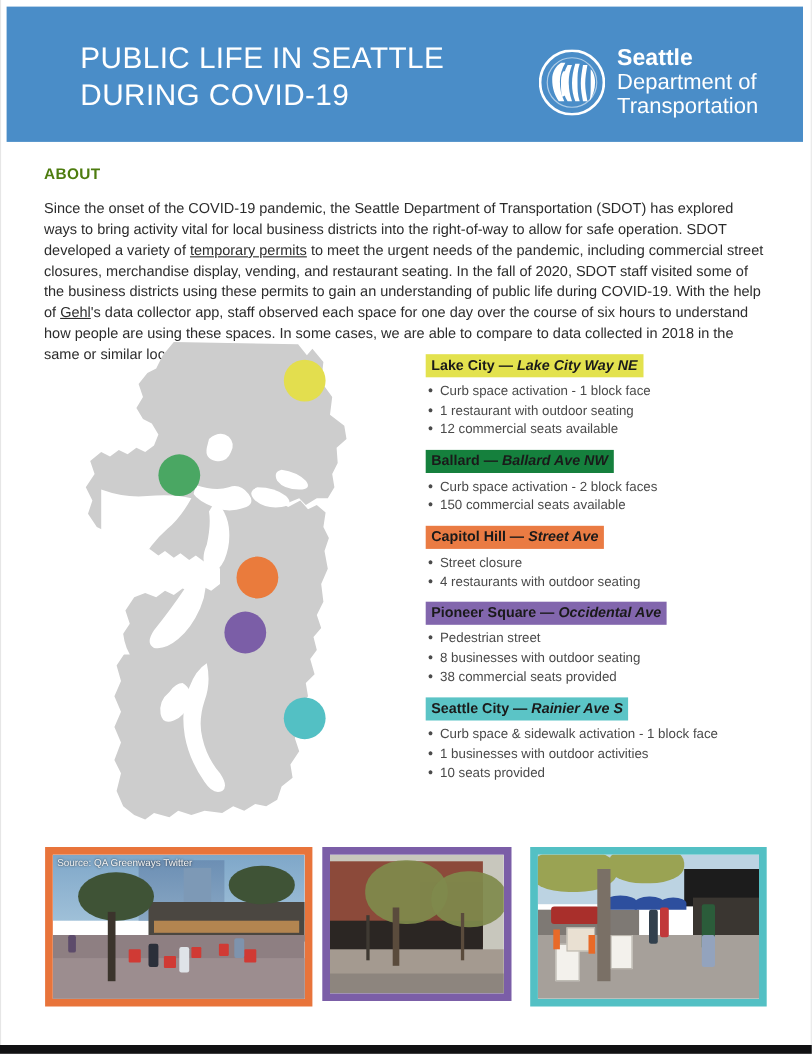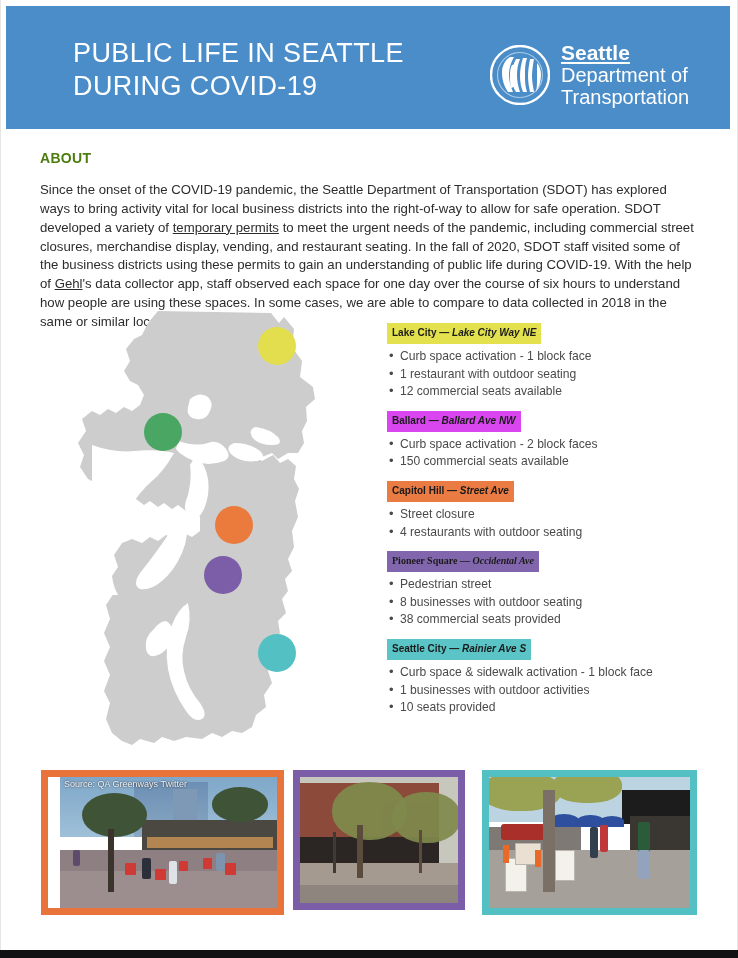--- a/index.html
+++ b/index.html
@@ -59,21 +59,20 @@
     flex: 0 0 60px;
   }
   #logo-text {
     color: #ffffff;
     line-height: 22px;
   }
   .logo-line1 {
     font-size: 21px;
     font-weight: bold;
     display: block;
-    text-decoration: underline;
   }
   .logo-line2, .logo-line3 {
     font-size: 20px;
     font-weight: normal;
     display: block;
   }
 
   
   #about-heading {
     position: absolute;
@@ -114,21 +113,21 @@
   #legend {
     position: absolute;
     left: 387px;
     top: 322px;
     width: 320px;
   }
   .legend-group { margin-bottom: 9px; }
   .legend-badge {
     display: inline-block;
     padding: 2px 5px 3px 5px;
-    font-size: 10px;
+    font-size: 13px;
     color: #1a1a1a;
     line-height: 16px;
     white-space: nowrap;
   }
   .legend-badge .nbh { font-weight: bold; }
   .legend-badge .dash { font-weight: bold; }
   .legend-badge .street { font-style: italic; font-weight: bold; }
   .legend-items {
     list-style: none;
     margin: 4px 0 0 0;
@@ -363,56 +362,56 @@
     <div class="legend-group">
       <div class="legend-badge" style="background: rgb(227, 226, 78);"><span class="nbh">Lake City</span> <span class="dash">—</span> <span class="street">Lake City Way NE</span></div>
       <ul class="legend-items">
         <li>Curb space activation - 1 block face</li>
         <li>1 restaurant with outdoor seating</li>
         <li>12 commercial seats available</li>
       </ul>
     </div>
 
     <div class="legend-group">
-      <div class="legend-badge" style="background: #d946ef; text-align: center;"><span class="nbh">Ballard</span> <span class="dash">—</span> <span class="street">Ballard Ave NW</span></div>
+      <div class="legend-badge" style="background: #15803d; text-align: center;"><span class="nbh">Ballard</span> <span class="dash">—</span> <span class="street">Ballard Ave NW</span></div>
       <ul class="legend-items">
         <li>Curb space activation - 2 block faces</li>
         <li>150 commercial seats available</li>
       </ul>
     </div>
 
     <div class="legend-group">
       <div class="legend-badge" style="background: rgb(234, 123, 67);"><span class="nbh">Capitol Hill</span> <span class="dash">—</span> <span class="street">Street Ave</span></div>
       <ul class="legend-items">
         <li>Street closure</li>
         <li>4 restaurants with outdoor seating</li>
       </ul>
     </div>
 
     <div class="legend-group">
-      <div class="legend-badge" style="background: rgb(130, 102, 173); font-family: Liberation Serif, serif;"><span class="nbh">Pioneer Square</span> <span class="dash">—</span> <span class="street">Occidental Ave</span></div>
+      <div class="legend-badge" style="background: rgb(130, 102, 173);"><span class="nbh">Pioneer Square</span> <span class="dash">—</span> <span class="street">Occidental Ave</span></div>
       <ul class="legend-items">
         <li>Pedestrian street</li>
         <li>8 businesses with outdoor seating</li>
         <li>38 commercial seats provided</li>
       </ul>
     </div>
 
     <div class="legend-group">
       <div class="legend-badge" style="background: rgb(91, 196, 198);"><span class="nbh">Seattle City</span> <span class="dash">—</span> <span class="street">Rainier Ave S</span></div>
       <ul class="legend-items">
         <li>Curb space &amp; sidewalk activation - 1 block face</li>
         <li>1 businesses with outdoor activities</li>
         <li>10 seats provided</li>
       </ul>
     </div>
 
   </div>
 
-  <div class="photo" id="photo-1" style="border-color: rgb(232, 116, 59); padding-left: 12px;">
+  <div class="photo" id="photo-1" style="border-color: rgb(232, 116, 59);">
     <div class="photo-inner">
       <div class="p1-sky"></div>
       <div class="p1-towers"></div>
       <div class="p1-tower2"></div>
       <div class="p1-bldg"></div>
       <div class="p1-bldg-glow"></div>
       <div class="p1-ground"></div>
       <div class="p1-ground2"></div>
       <div class="p1-tree" style="left:10%;top:12%;width:30%;height:34%;"></div>
       <div class="p1-trunk" style="left:22%;top:40%;width:3%;height:48%;"></div>

